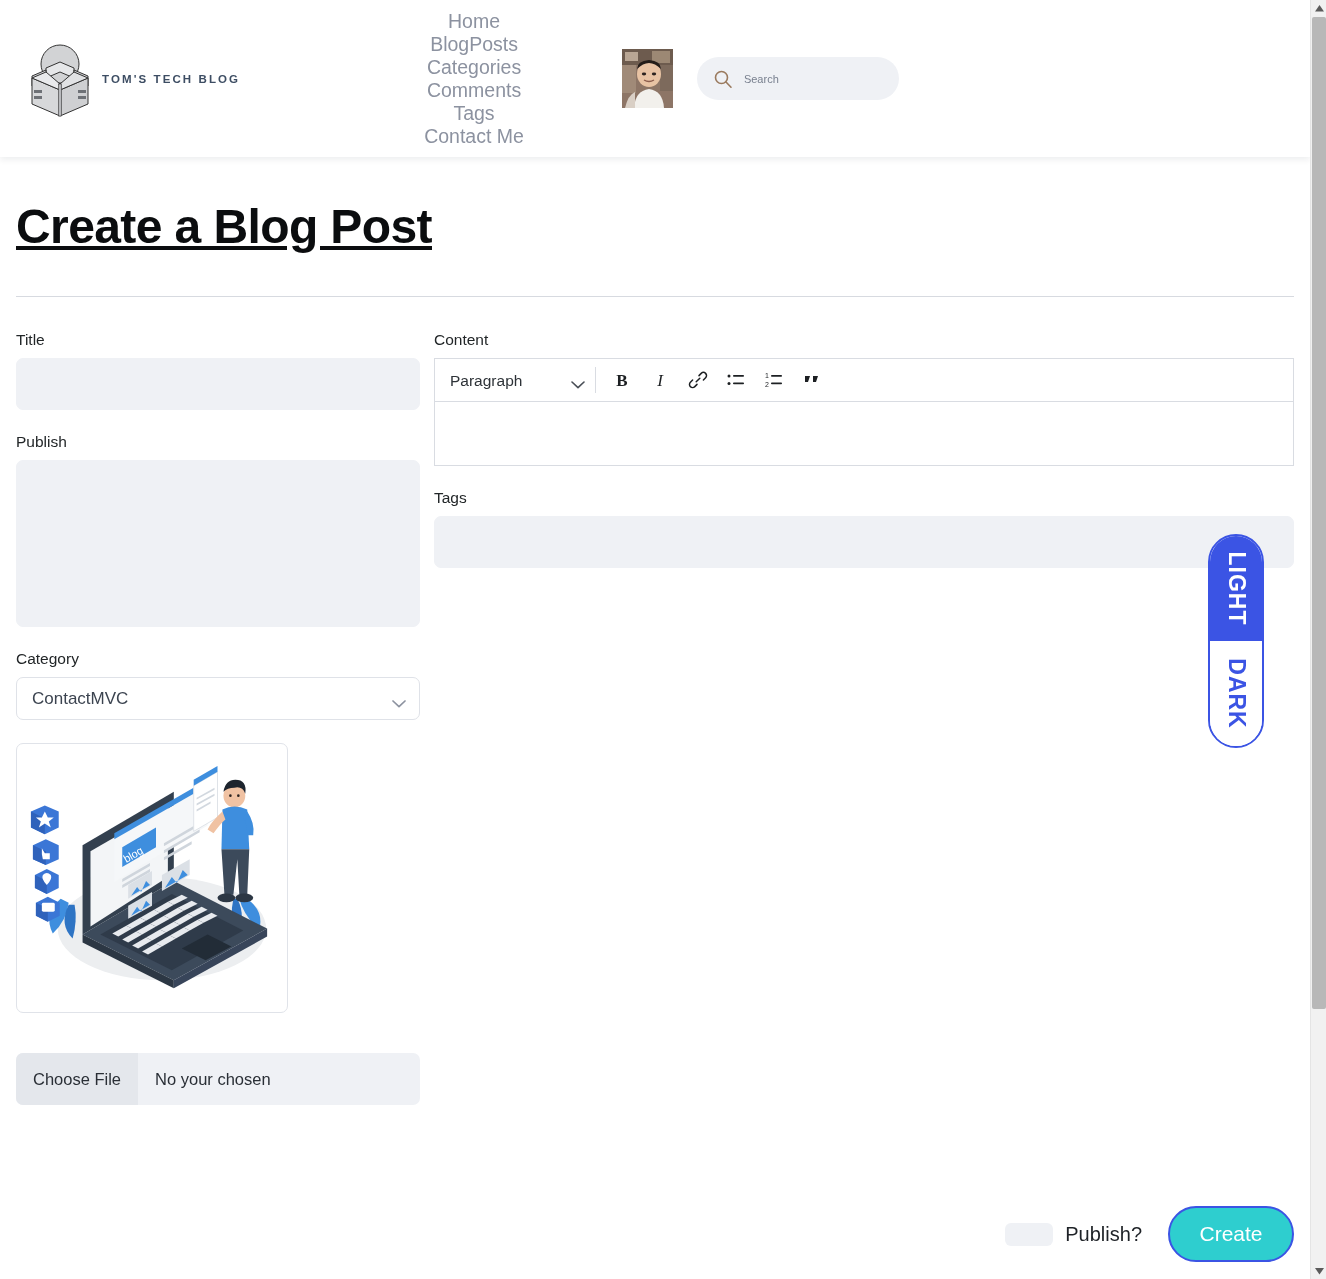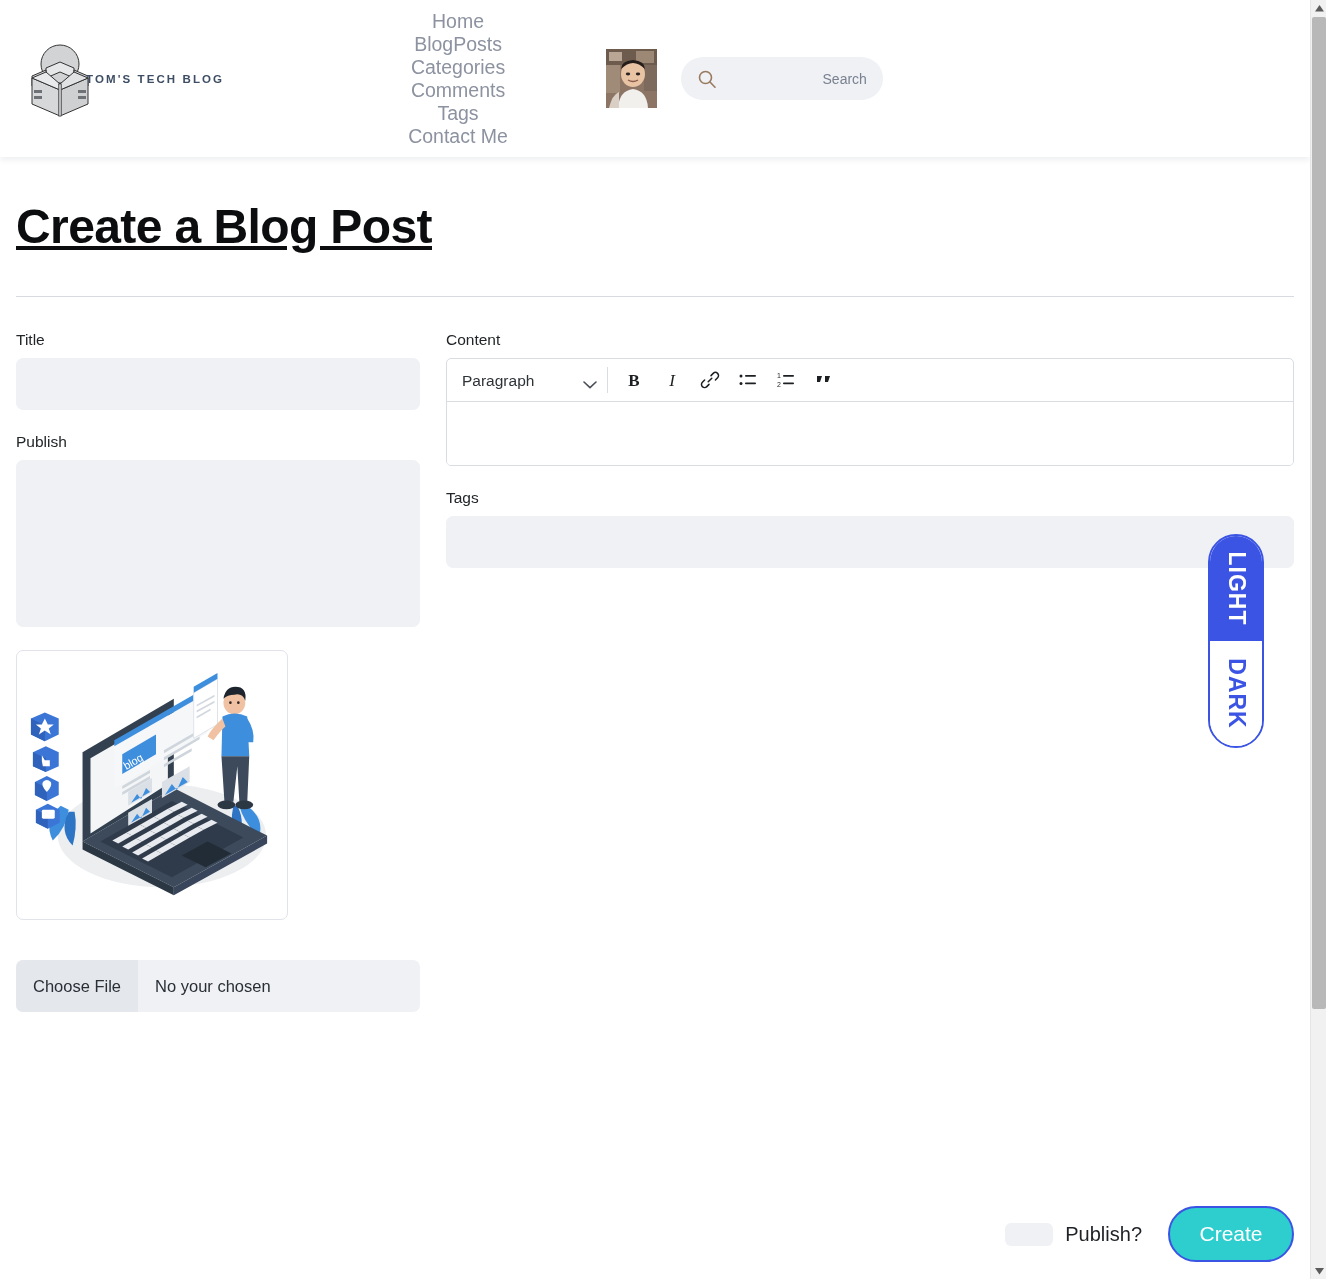--- a/index.html
+++ b/index.html
@@ -45,20 +45,21 @@
     gap: 0px;
   }
   .brand-mark { width: 68px; height: 82px; display:block; }
   .brand-text {
     font-size: 11.5px;
     font-weight: 700;
     letter-spacing: 2.1px;
     color: #3d4d63;
     margin-left: -8px;
     white-space: nowrap;
+    padding-left: 16px;
   }
 
   .main-nav {
     display: flex;
     align-items: center;
     gap: 0px;
     margin-left: 170px;
     flex-direction: column;
   }
   .nav-link {
@@ -92,24 +93,23 @@
     padding: 0 16px;
     gap: 11px;
     cursor: text;
   }
   .search-icon { width: 20px; height: 20px; flex: none; display:block; }
   .search-field {
     border: none;
     outline: none;
     background: transparent;
     font-family: "Liberation Sans", sans-serif;
-    font-size: 14px;
+    font-size: 11px;
     color: #6c7486;
     width: 100%;
-    text-align: right;
   }
   .search-field::placeholder { color: #79808f; }
 
   
   .content-wrap {
     position: relative;
     padding: 45px 16px 0 16px;
   }
 
   .page-title {
@@ -122,21 +122,21 @@
   }
 
   .title-rule {
     margin-top: 44px;
     border: 0;
     border-top: 1px solid #d7dae0;
   }
 
   .form-grid {
     display: flex;
-    gap: 26px;
+    gap: 14px;
     margin-top: 34px;
   }
   .col-left { width: 404px; flex: none; }
   .col-right { flex: 1 1 auto; }
 
   .field-label {
     font-size: 15.5px;
     color: #222628;
     margin-bottom: 9px;
     display: block;
@@ -234,21 +234,21 @@
   }
   .file-status {
     font-size: 16.5px;
     color: #2a2f36;
     padding-left: 17px;
   }
 
   
   .editor-shell {
     border: 1px solid #d9dce2;
-    border-radius: 5px;
+    border-radius: 0;
     background: #ffffff;
     overflow: hidden;
   }
   .editor-toolbar {
     height: 43px;
     border-bottom: 1px solid #d9dce2;
     display: flex;
     align-items: center;
     padding-left: 10px;
     gap: 0;
@@ -464,20 +464,33 @@
           <div class="field-block">
             <label class="field-label">Title</label>
             <input class="soft-input" type="text" placeholder="" style="">
           </div>
 
           <div class="field-block">
             <label class="field-label">Publish</label>
             <textarea class="soft-area" placeholder="" style=""></textarea>
           </div>
 
+          <div class="field-block">
+            <label class="field-label">Category</label>
+            <div class="select-wrap">
+              <select class="select-ctl">
+                <option>ContactMVC</option>
+              </select>
+              <span class="select-chevron">
+                <svg viewBox="0 0 14 9" fill="none">
+                  <path d="M1 1.5 L7 7.2 L13 1.5" stroke="#8d93a0" stroke-width="1.7" stroke-linecap="round" stroke-linejoin="round"></path>
+                </svg>
+              </span>
+            </div>
+          </div>
 
           <div class="field-block">
 
             <div class="image-card">
               <span>
               <svg viewBox="0 0 260 258">
                 <ellipse cx="140" cy="180" rx="105" ry="52" fill="#eceef0"></ellipse>
 
                 <path d="M38 150 Q20 165 30 185 Q44 172 46 154 Z" fill="#3e8ede"></path>
                 <path d="M46 156 Q36 176 50 190 Q55 172 52 156 Z" fill="#2e74c4"></path>

